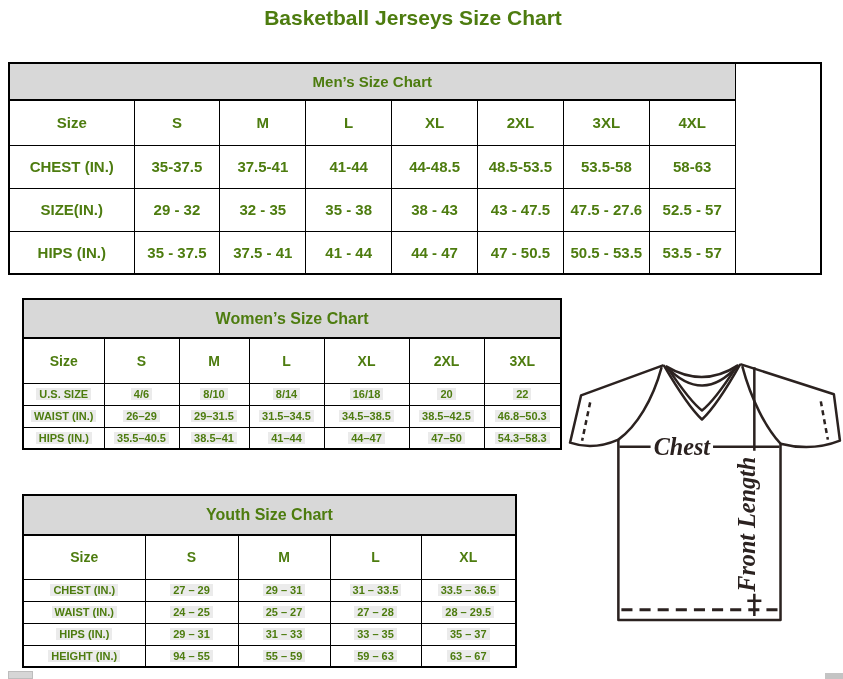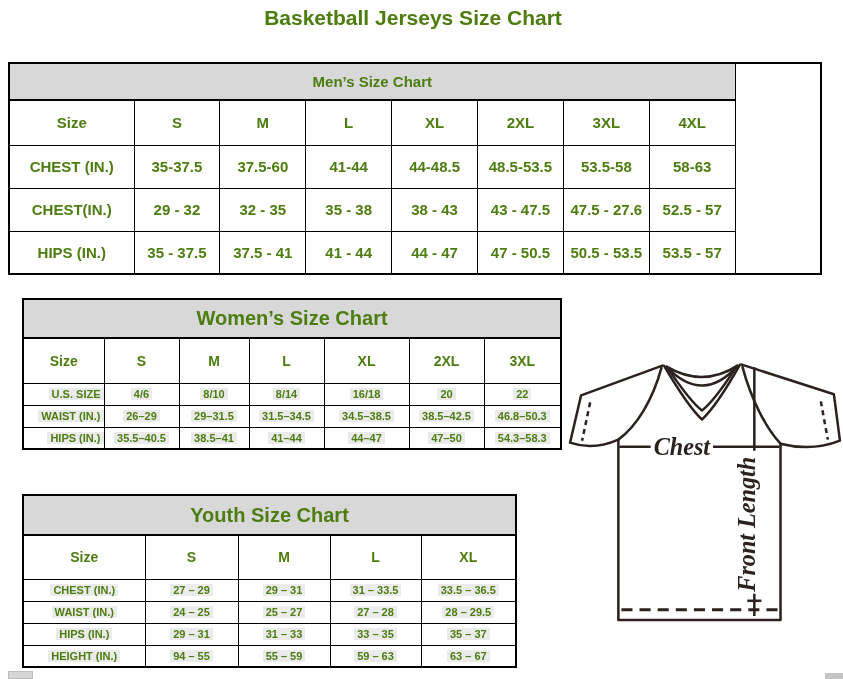--- a/index.html
+++ b/index.html
@@ -3,35 +3,35 @@
 <meta charset="utf-8">
 <style>
   html,body{margin:0;padding:0;background:#fff;}
   .page{position:relative;width:843px;height:679px;background:#ffffff;overflow:hidden;
         font-family:"Liberation Sans", sans-serif;color:#4d7c0f;margin-left:8px;}
   .page-title{position:absolute;top:6px;left:0;width:810px;text-align:center;
               font-size:21px;font-weight:bold;letter-spacing:0px;}
   table{border-collapse:collapse;table-layout:fixed;position:absolute;background:#fff;}
   th,td{border:1px solid #000;text-align:center;vertical-align:middle;padding:0;overflow:hidden;}
   table{border:2px solid #000;}
-  .band{background:#d8d8d8;font-size:20px;font-weight:bold;border-bottom:2px solid #000;}
+  .band{background:#d8d8d8;font-size:16px;font-weight:bold;border-bottom:2px solid #000;}
   
   .men{left:0;top:62px;width:814px;}
   .men .band-row{height:37px;}
   .men .hdr-row{height:45px;}
   .men .data-row{height:43px;}
   .men th,.men td{font-size:15px;font-weight:bold;}
   
   .women{left:14px;top:298px;width:538px;}
   .women .band-row{height:39px;}
   .women .hdr-row{height:45px;}
   .women .data-row{height:22px;}
   .women .hdr-row th{font-size:14px;font-weight:bold;}
   .women .data-row td{font-size:11px;font-weight:bold;}
-  .women .lbl{font-size:10.5px;text-align:right;}
+  .women .lbl{font-size:10.5px;}
   
   .youth{left:14px;top:494px;width:493px;border-radius:9px;}
   .youth .band-row{height:40px;}
   .youth .hdr-row{height:44px;}
   .youth .data-row{height:22px;}
   .youth .hdr-row th{font-size:14px;font-weight:bold;}
   .youth .data-row td{font-size:11px;font-weight:bold;}
   .youth .lbl{font-size:10.5px;}
   .hl{background:#ebebeb;padding:0 3px;white-space:nowrap;}
   
@@ -72,29 +72,29 @@
       <th>M</th>
       <th>L</th>
       <th>XL</th>
       <th>2XL</th>
       <th>3XL</th>
       <th>4XL</th>
     </tr>
     <tr class="data-row">
       <td>CHEST (IN.)</td>
       <td>35-37.5</td>
-      <td>37.5-60</td>
+      <td>37.5-41</td>
       <td>41-44</td>
       <td>44-48.5</td>
       <td>48.5-53.5</td>
       <td>53.5-58</td>
       <td>58-63</td>
     </tr>
     <tr class="data-row">
-      <td>CHEST(IN.)</td>
+      <td>SIZE(IN.)</td>
       <td>29 - 32</td>
       <td>32 - 35</td>
       <td>35 - 38</td>
       <td>38 - 43</td>
       <td>43 - 47.5</td>
       <td>47.5 - 27.6</td>
       <td>52.5 - 57</td>
     </tr>
     <tr class="data-row">
       <td>HIPS (IN.)</td>

